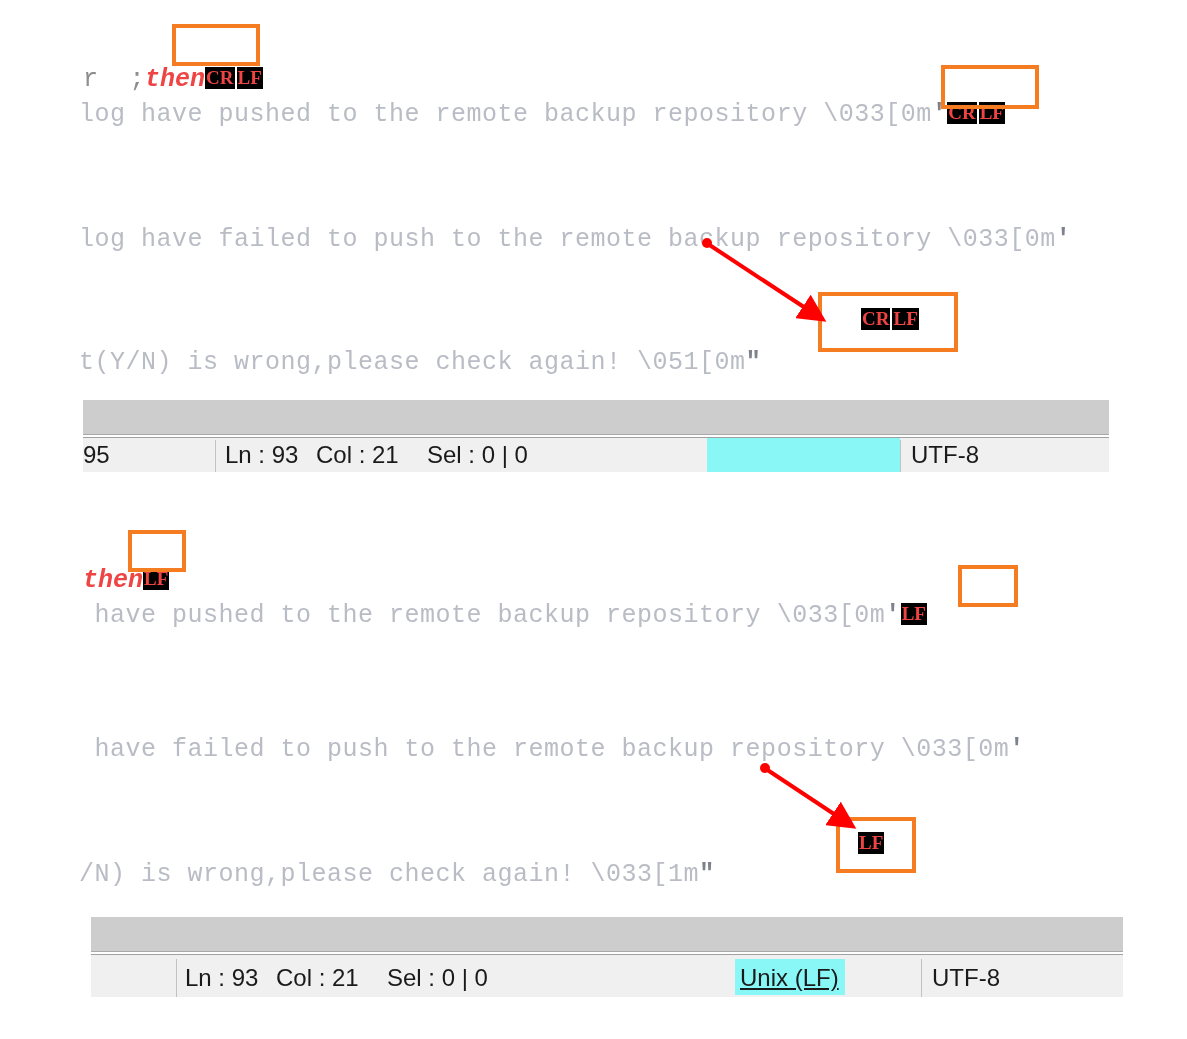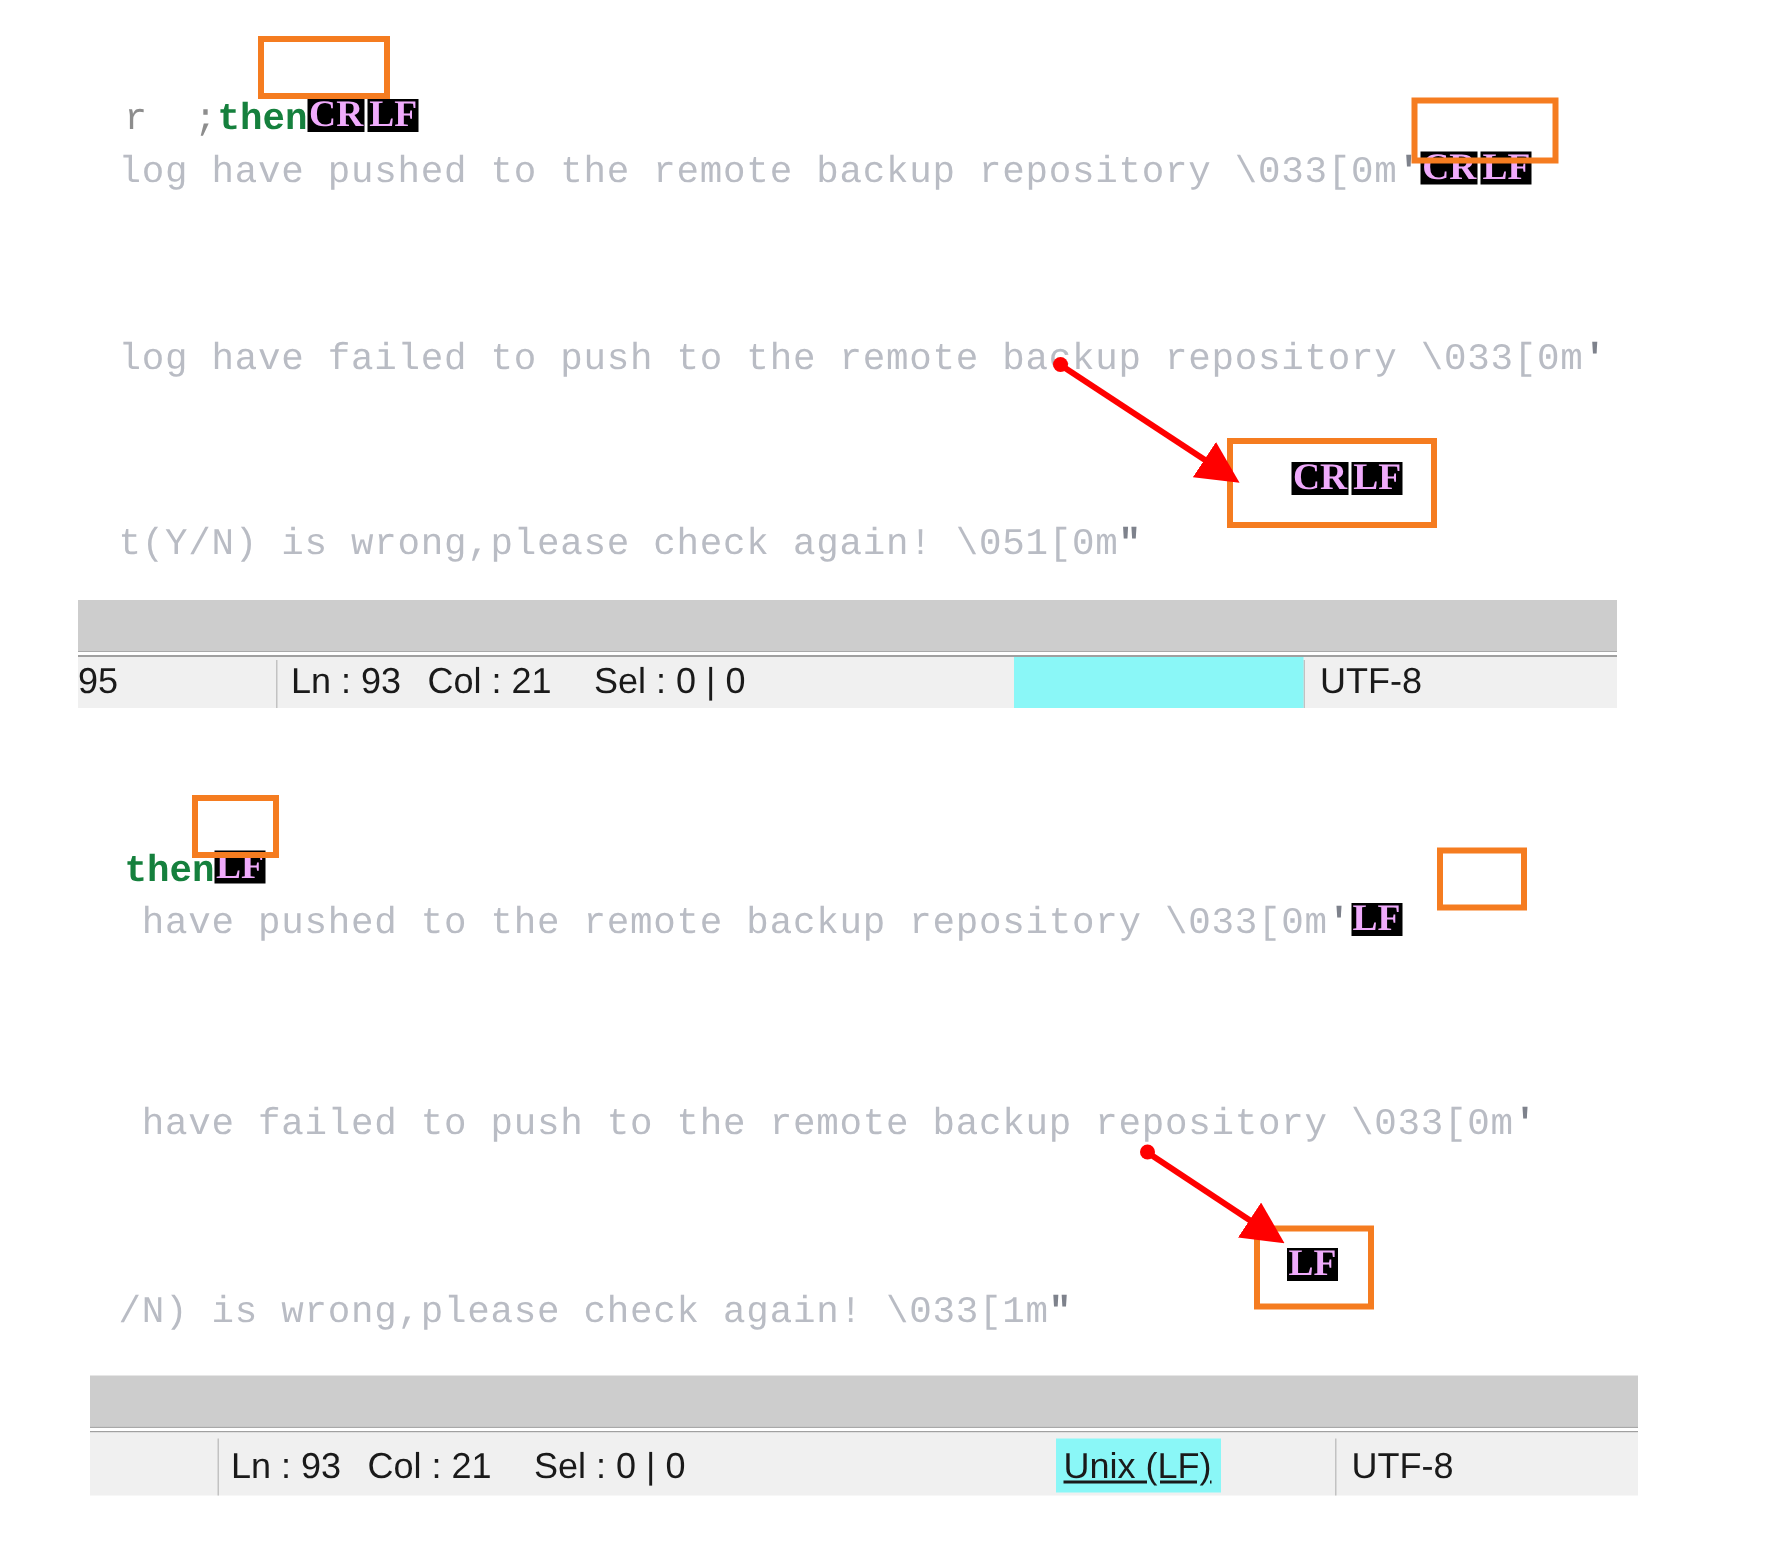--- a/index.html
+++ b/index.html
@@ -19,43 +19,44 @@
   .code-line {
     position: absolute;
     white-space: pre;
     font-family: "Liberation Mono", "DejaVu Sans Mono", monospace;
     font-size: 25px;
     line-height: 30px;
     color: #b9bcc4;
     letter-spacing: 0.5px;
   }
   .kw-then {
-    color: #15803d;
+    color: #ef4444;
     font-weight: bold;
     letter-spacing: 0px;
+    font-style: italic;
   }
   .plain-r {
     color: #8d8d8d;
   }
   .quote {
     color: #7e828c;
     font-weight: bold;
   }
 
   
   .eol {
     display: inline-block;
     vertical-align: baseline;
     font-family: "Liberation Serif", "DejaVu Serif", serif;
     font-weight: bold;
-    font-size: 25px;
+    font-size: 19px;
     line-height: 22px;
     height: 22px;
     background: #000000;
-    color: #f0abfc;
+    color: #ef4444;
     padding: 0 1px;
     letter-spacing: 0px;
     text-align: center;
     position: relative;
     top: -2px;
   }
   .eol + .eol { margin-left: 2px; }
   .eol-wrap { display: inline-block; }
 
   
@@ -70,20 +71,21 @@
   .eol-float {
     position: absolute;
     display: flex;
     align-items: center;
   }
 
   
   .statusbar {
     position: absolute;
     box-sizing: border-box;
+    margin-left: 31px;
   }
   .sb-top {
     position: absolute;
     left: 0; right: 0; top: 0;
     height: 34px;
     background: #cdcdcd;
   }
   .sb-divider {
     position: absolute;
     left: 0; right: 0;

